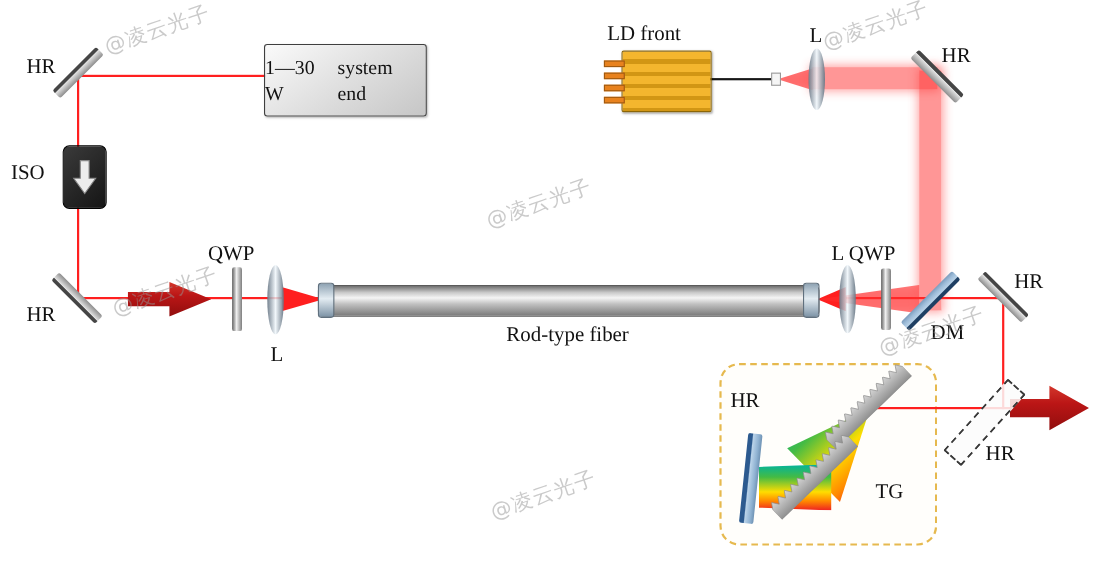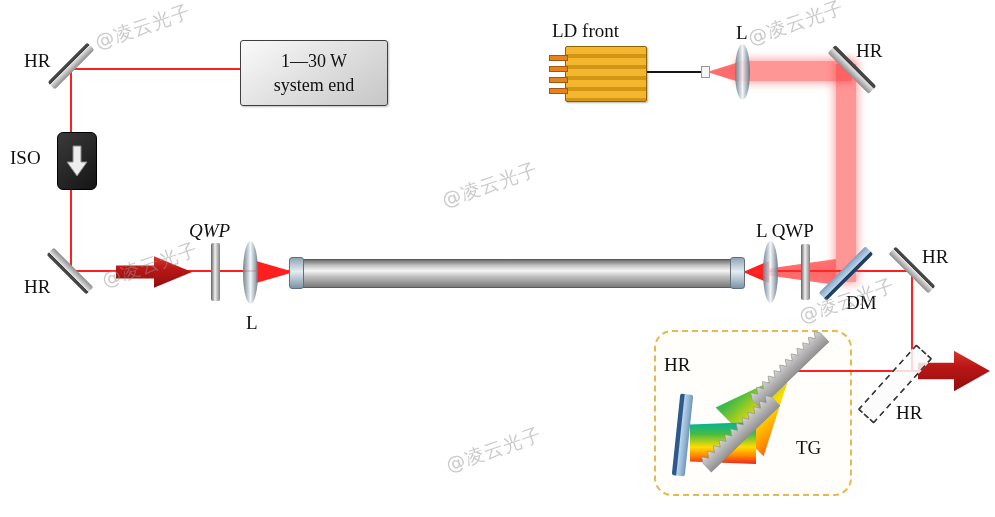--- a/index.html
+++ b/index.html
@@ -31,21 +31,21 @@
         background:linear-gradient(180deg,#d63a2e 0%,#bb1616 40%,#8e0d0d 100%);}
 
   .fiber{position:absolute;z-index:5;border-radius:5px;border:1px solid #5a5a5a;
         background:linear-gradient(180deg,#6f6f6f 0%,#c9c9c9 22%,#f5f5f5 40%,#c2c2c2 60%,#7a7a7a 100%);}
   .fibercap{position:absolute;z-index:6;border-radius:3px;border:1px solid #60707e;
         background:linear-gradient(180deg,#90a4b4 0%,#e3ecf2 45%,#7d93a6 100%);}
 
   .frontend{position:absolute;z-index:5;left:240px;top:40px;width:146px;height:64px;
         background:linear-gradient(145deg,#fafafa 0%,#e2e2e2 45%,#c6c6c6 100%);
         border:1.6px solid #3f3f3f;border-radius:3px;box-shadow:1px 1px 2px rgba(0,0,0,.25);
-        display:flex;flex-direction:column;align-items:center;justify-content:center;
+        display:flex;flex-direction:row;align-items:center;justify-content:center;
         font-size:18px;line-height:1.35;color:#111;}
 
   .iso{position:absolute;z-index:5;left:57px;top:132px;width:38px;height:56px;border-radius:6px;
         background:linear-gradient(135deg,#3a3a3a,#151515);border:1px solid #000;
         display:flex;align-items:center;justify-content:center;}
 
   .ld{position:absolute;z-index:5;left:565px;top:46px;width:80px;height:54px;
         background:repeating-linear-gradient(180deg,#f4b62e 0px,#f4b62e 7px,#d29614 7px,#d29614 11px);
         border:1px solid #8a6508;border-radius:2px;box-shadow:1px 1px 2px rgba(0,0,0,.3);}
   .ldpin{position:absolute;z-index:5;width:17px;height:4px;background:#e8821e;border:1px solid #a05a10;}
@@ -108,28 +108,29 @@
     <svg width="24" height="34" viewBox="0 0 24 34">
       <path d="M8 2 H16 V18 H22 L12 32 L2 18 H8 Z" fill="#ededed" stroke="#888" stroke-width="1"></path>
     </svg>
   </div>
   <span class="label" style="left:10px;top:147px;">ISO</span>
 
   <div class="mirror darkbottom" style="left:42px;top:266px;width:56px;height:10px;transform:rotate(45deg);"></div>
   <span class="label" style="left:24px;top:276px;">HR</span>
 
   <div class="qwp" style="left:211px;top:243px;width:9px;height:58px;"></div>
-  <span class="label" style="left:189px;top:220px;font-style:italic;">QWP</span>
+  <span class="label" style="left:189px;top:220px;">QWP</span>
 
   <div class="lens" style="left:243px;top:241px;width:15px;height:63px;"></div>
   <span class="label" style="left:246px;top:312px;">L</span>
 
   <div class="fiber" style="left:289px;top:259px;width:454px;height:27px;"></div>
   <div class="fibercap" style="left:289px;top:257px;width:13px;height:30px;"></div>
   <div class="fibercap" style="left:730px;top:257px;width:13px;height:30px;"></div>
+  <span class="label" style="left:516px;top:294px;transform:translateX(-50%);">Rod-type fiber</span>
 
   <span class="label" style="left:552px;top:20px;">LD front</span>
   <div class="ld"></div>
   <div class="ldpin" style="left:549px;top:55px;"></div>
   <div class="ldpin" style="left:549px;top:66px;"></div>
   <div class="ldpin" style="left:549px;top:77px;"></div>
   <div class="ldpin" style="left:549px;top:88px;"></div>
   <div class="fiberline" style="left:645px;top:71px;width:58px;height:2px;"></div>
   <div class="connector"></div>
 

